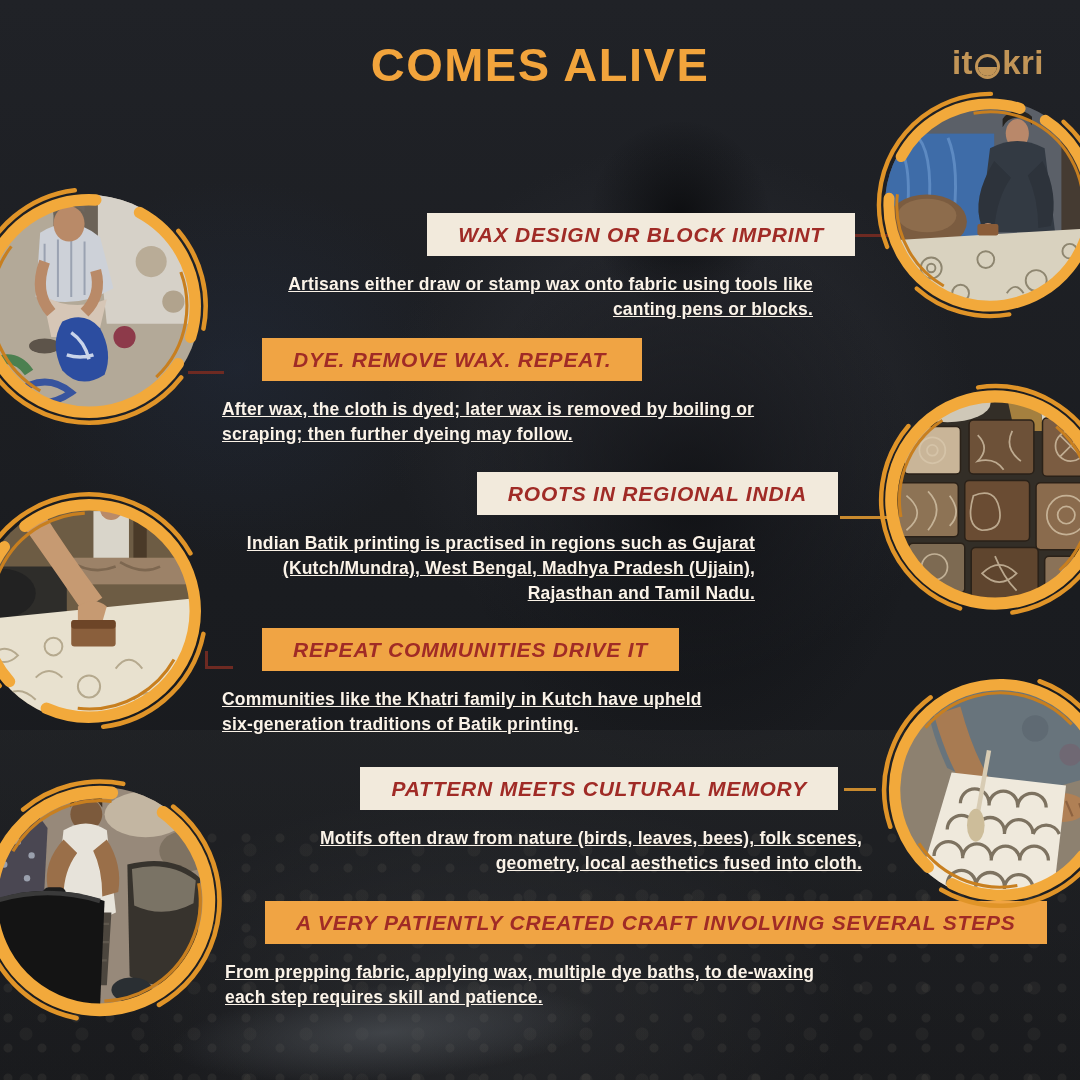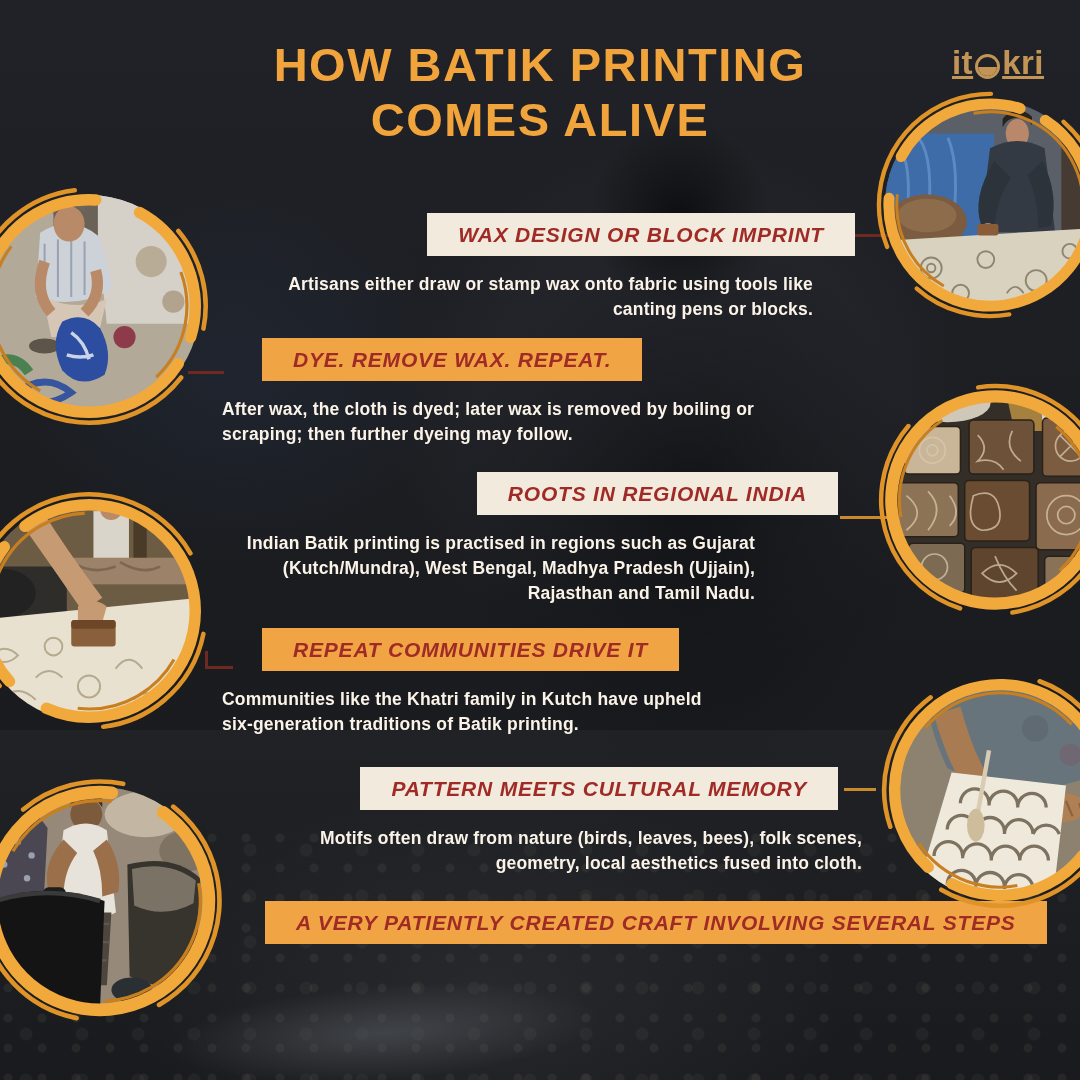--- a/index.html
+++ b/index.html
@@ -26,35 +26,35 @@
       radial-gradient(circle at 26px 20px, rgba(140,134,120,.10) 6px, transparent 7px);
     background-size:34px 30px, 56px 46px;}
   .bg-patch{left:170px;top:985px;width:430px;height:95px;border-radius:50%;
     transform:rotate(-4deg);
     background:radial-gradient(closest-side, rgba(88,93,99,.55), transparent);}
   
   .title{left:0;top:38px;width:100%;text-align:center;color:#F2A43C;
     font-size:47px;font-weight:800;letter-spacing:1.5px;line-height:1.17;}
   .title span{display:block;}
   .logo{top:44px;right:36px;color:#C29557;font-size:33px;font-weight:bold;
-    letter-spacing:.5px;display:flex;align-items:center;text-decoration:underline;}
+    letter-spacing:.5px;display:flex;align-items:center;}
   .logo-o{display:inline-block;width:19px;height:19px;border:3px solid #C29557;
     border-radius:50%;position:relative;margin:6px 2px 0 2px;overflow:hidden;}
   .logo-o::after{content:"";position:absolute;left:-3px;right:-3px;bottom:-3px;
     height:58%;background:#C29557;}
   
   .step{position:absolute;}
   .step.right{text-align:right;}
   .step.left{text-align:left;}
   .hdr{display:inline-block;font-style:italic;font-weight:800;font-size:21px;
     color:#A02B26;letter-spacing:.8px;padding:10px 31px;line-height:1.1;}
   .hdr.cream{background:#F2EADC;}
   .hdr.orange{background:#F0A444;margin-left:40px;}
   .body{margin:16px 0 0;font-weight:700;font-size:17.5px;line-height:1.42;
-    color:#FBF3E8;letter-spacing:.2px;white-space:pre-line;}
+    color:#FBF3E8;letter-spacing:.2px;white-space:pre-line;text-decoration:underline;}
   .s1{top:213px;right:225px;}   .s1 .body{margin-right:42px;}
   .s2{top:338px;left:222px;}
   .s3{top:472px;right:242px;}   .s3 .body{margin-right:83px;}
   .s4{top:628px;left:222px;}
   .s5{top:767px;right:242px;}   .s5 .body{margin-right:-24px;}
   .s6{top:901px;left:225px;}
   
   .conn{position:absolute;height:3px;background:#6e2a22;}
   .conn.gold{background:#C98A2E;height:2.5px;}
   .conn.vert{width:3px;}
@@ -76,21 +76,20 @@
 
 <div class="poster">
 
   <div class="abs fig-body"></div>
   <div class="abs fig-head"></div>
   <div class="abs bg-table"></div>
   <div class="abs bg-fabric"></div>
   <div class="abs bg-patch"></div>
 
   <h1 class="abs title" style="margin:0;">
-    <span>HOW BATIK PRINTING</span>
     <span>COMES ALIVE</span>
   </h1>
 
   <div class="abs logo">
     <span>it</span>
       <span class="logo-o"></span>
       <span>kri</span>
   </div>
 
   <div class="conn" style="left:852px;top:234px;width:62px;"></div>
@@ -126,20 +125,22 @@
   </section>
 
   <section class="step right s5">
     <div class="hdr cream">PATTERN MEETS CULTURAL MEMORY</div>
     <p class="body">Motifs often draw from nature (birds, leaves, bees), folk scenes,
 geometry, local aesthetics fused into cloth.</p>
   </section>
 
   <section class="step left s6">
     <div class="hdr orange">A VERY PATIENTLY CREATED CRAFT INVOLVING SEVERAL STEPS</div>
+    <p class="body">From prepping fabric, applying wax, multiple dye baths, to de-waxing
+each step requires skill and patience.</p>
   </section>
 
   <div class="photo-wrap pw1">
     <div class="photo">
       <svg viewBox="0 0 100 100" preserveAspectRatio="xMidYMid slice">
         <rect width="100" height="100" fill="#5b6068"></rect>
         <rect x="84" y="6" width="16" height="56" fill="#453b32"></rect>
         <rect x="0" y="16" width="52" height="50" fill="#3e6ca8"></rect>
         <path d="M4 20 q10 6 6 40 M16 18 q8 10 4 44 M30 18 q6 14 2 44" stroke="#5d8ac2" stroke-width="1.4" fill="none"></path>
         <ellipse cx="20" cy="58" rx="19" ry="13" fill="#7b5c40"></ellipse>

